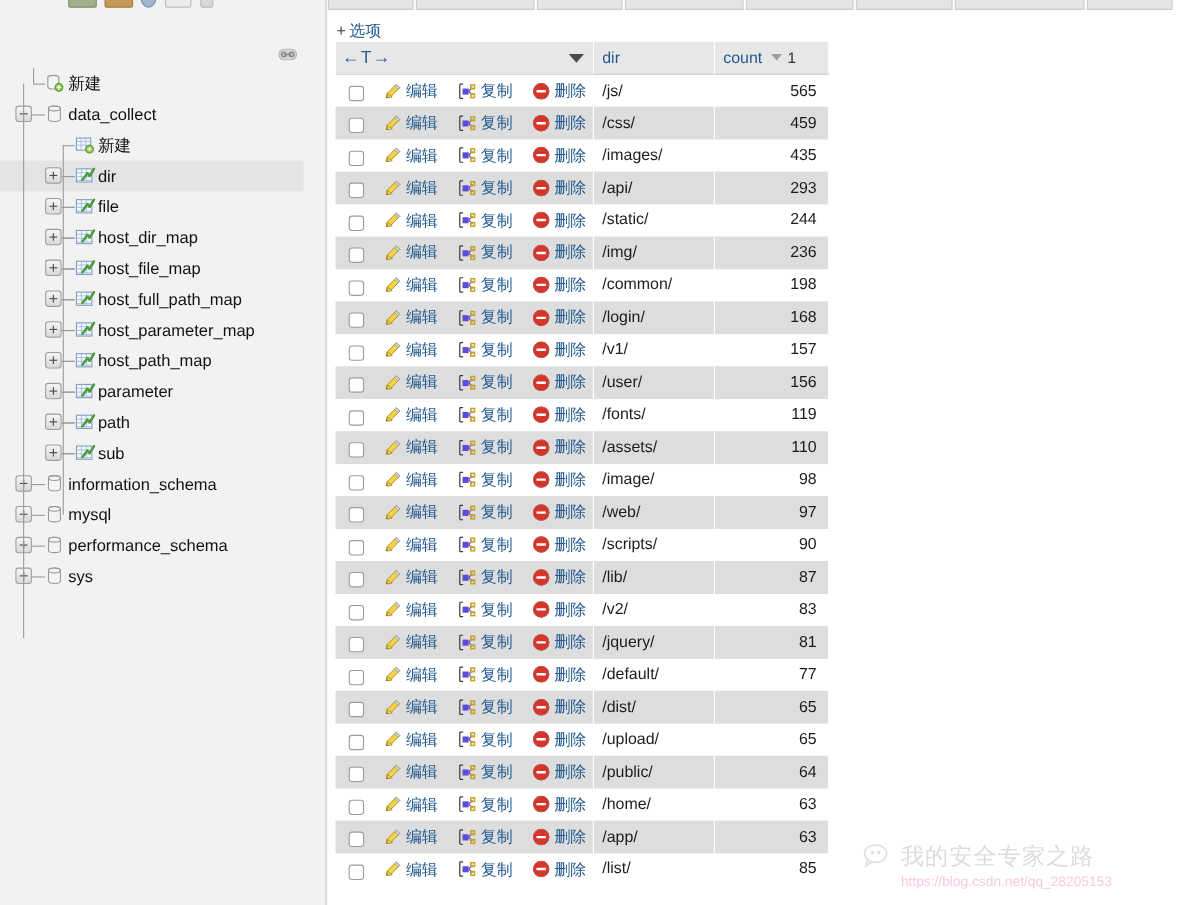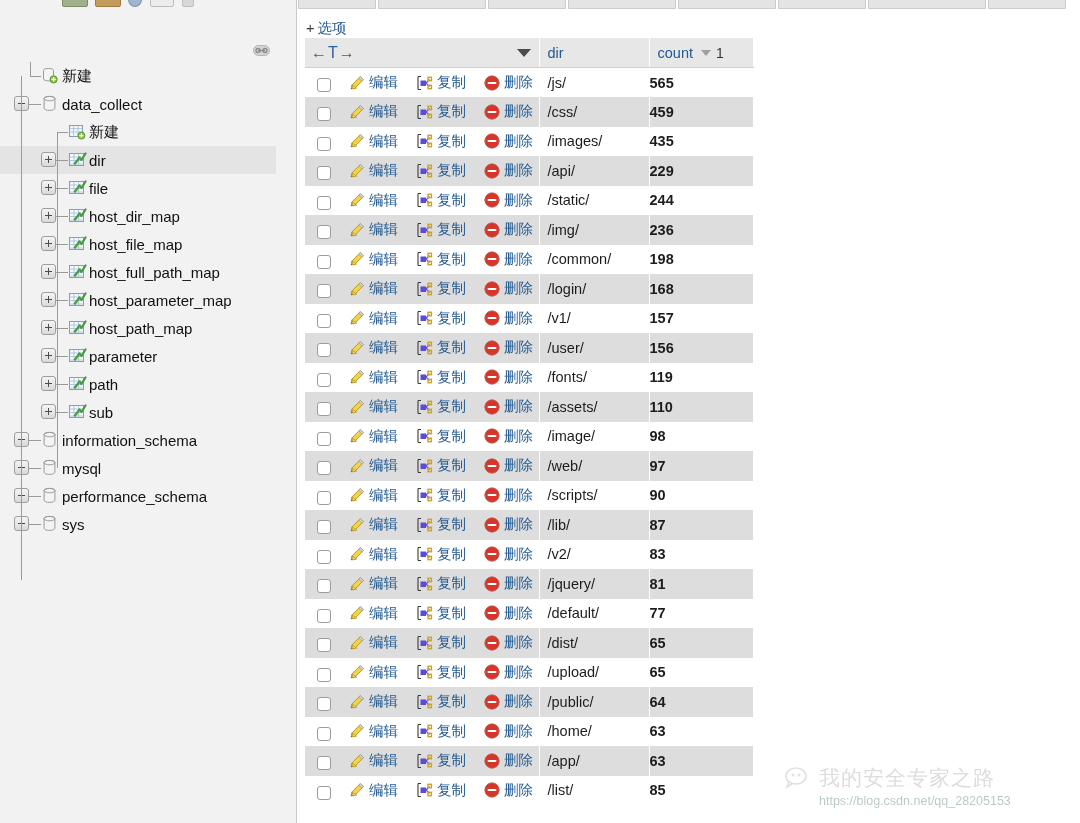--- a/index.html
+++ b/index.html
@@ -175,37 +175,37 @@
     border: 1px solid #9c9c9c; border-radius: 3px;
     background: #fff;
     cursor: pointer; flex: 0 0 auto;
   }
   .act {
     display: flex; align-items: center; gap: 4px;
     margin-left: 14px; color: #235a90; cursor: pointer;
     font-size: 14.5px; white-space: nowrap;
   }
   .td-dir   { padding-left: 8px !important; color: #1c1c1c; }
-  .td-count { padding-right: 10px !important; text-align: left; color: #1c1c1c; font-weight: bold; }
+  .td-count { padding-right: 10px !important; text-align: right; color: #1c1c1c; }
 
   
   #watermark {
     position: absolute; left: 785px; top: 764px;
     width: 290px; opacity: 0.30;
     pointer-events: none;
     user-select: none;
   }
   #wm-top { display: flex; align-items: center; gap: 6px; }
   #wm-title {
     font-size: 21px; color: #8d8d8d; letter-spacing: 1px;
     font-family: "DejaVu Sans", sans-serif;
   }
   #wm-url {
     margin-top: 2px; margin-left: 34px;
-    font-size: 12.5px; color: #14532d;
+    font-size: 12.5px; color: #ec4899;
     font-family: "Liberation Sans", sans-serif;
   }
 </style>
 </head>
 <body>
 
 <div id="app">
 
   <div id="sidebar">
 
@@ -587,21 +587,21 @@
                   <svg width="16" height="16" viewBox="0 0 16 16">
                     <circle cx="8" cy="8" r="7" fill="#d8352a" stroke="#9d1a12" stroke-width="1"></circle>
                     <circle cx="8" cy="8" r="7" fill="none" stroke="#f0948c" stroke-width="0.8" opacity="0.6"></circle>
                     <rect x="3.7" y="6.9" width="8.6" height="2.2" rx="0.5" fill="#ffffff"></rect>
                   </svg>
                   <span>删除</span>
                 </span>
               </div>
             </td>
             <td class="td-dir">/api/</td>
-            <td class="td-count">229</td>
+            <td class="td-count">293</td>
           </tr>
           <tr class="odd">
             <td>
               <div class="cell-actions">
                 <span class="rowcheck"></span>
                 <span class="act">
                   <svg width="16" height="16" viewBox="0 0 16 16">
                     <path d="M11.3 1.6l3.1 3.1-8.4 8.4-3.9.8.8-3.9z" fill="#f3d24e" stroke="#b39410" stroke-width="0.9" stroke-linejoin="round"></path>
                     <path d="M11.3 1.6l3.1 3.1-1.5 1.5-3.1-3.1z" fill="#d8d8d8" stroke="#9a9a9a" stroke-width="0.8"></path>
                     <path d="M2.9 10l.8 3.9 3.9-.8z" fill="#e8d7a8" stroke="#b39410" stroke-width="0.8"></path>

